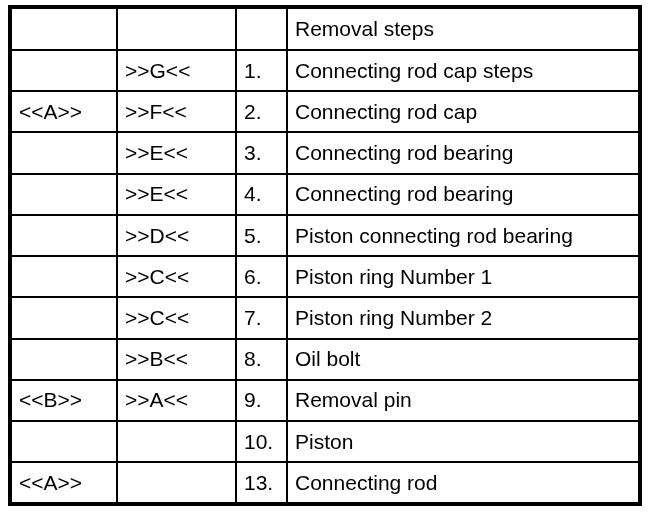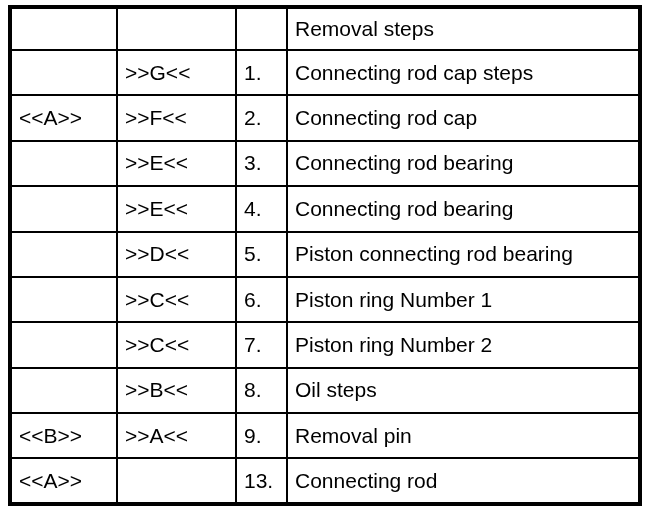--- a/index.html
+++ b/index.html
@@ -154,30 +154,36 @@
           <td></td>
           <td>&gt;&gt;C&lt;&lt;</td>
           <td class="cell-num">7.</td>
           <td>Piston ring Number 2</td>
         </tr>
 
         <tr>
           <td></td>
           <td>&gt;&gt;B&lt;&lt;</td>
           <td class="cell-num">8.</td>
-          <td>Oil steps</td>
+          <td>Oil bolt</td>
         </tr>
 
         <tr>
           <td>&lt;&lt;B&gt;&gt;</td>
           <td>&gt;&gt;A&lt;&lt;</td>
           <td class="cell-num">9.</td>
           <td>Removal pin</td>
         </tr>
 
+        <tr>
+          <td></td>
+          <td></td>
+          <td class="cell-num">10.</td>
+          <td>Piston</td>
+        </tr>
 
         <tr>
           <td>&lt;&lt;A&gt;&gt;</td>
           <td></td>
           <td class="cell-num">13.</td>
           <td>Connecting rod</td>
         </tr>
 
       </tbody>
     </table>

